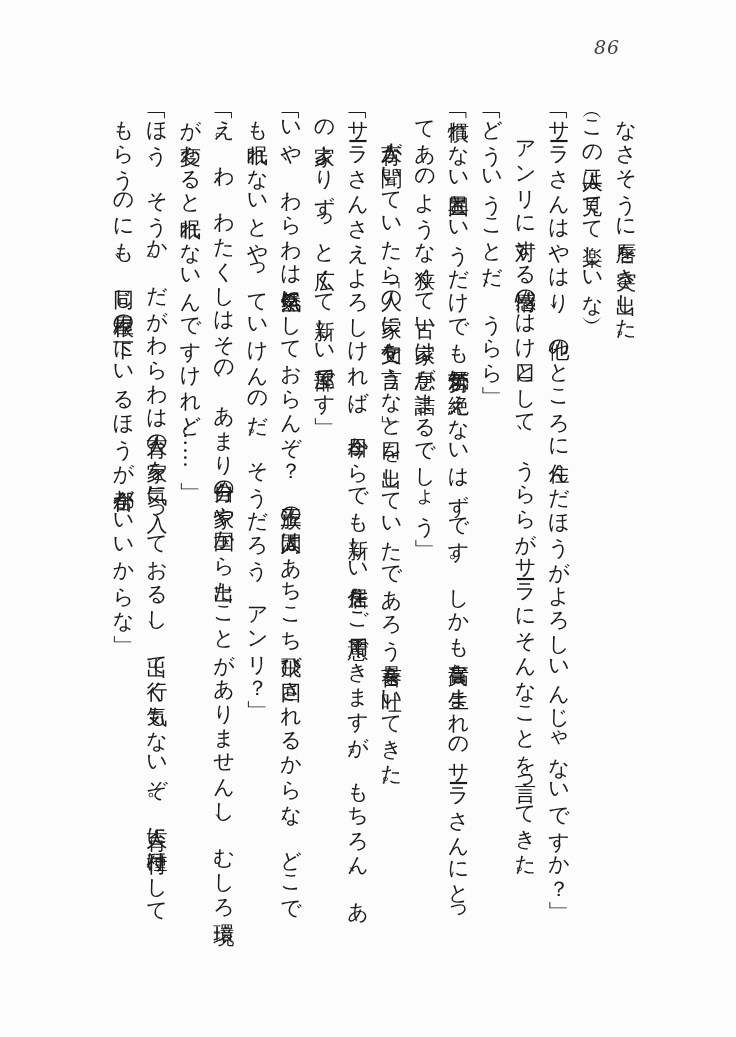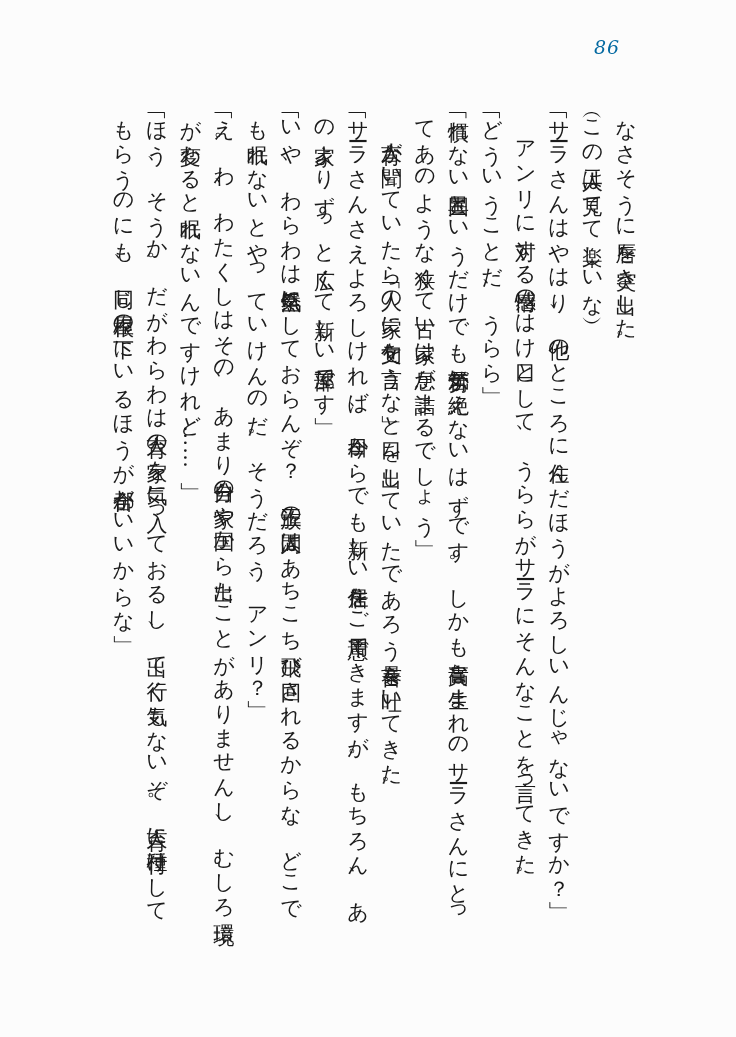--- a/index.html
+++ b/index.html
@@ -18,21 +18,21 @@
   }
   .page-number {
     position: absolute;
     top: 36px;
     left: 583px;
     width: 48px;
     text-align: center;
     font-size: 19px;
     font-style: italic;
     letter-spacing: 1px;
-    color: #0369a1;
+    color: #404040;
   }
   .text-block {
     position: absolute;
     top: 105px;
     right: 94px;
     height: 826px;
     writing-mode: vertical-rl;
     text-orientation: mixed;
     font-size: 21px;
     line-height: 33.5px;

